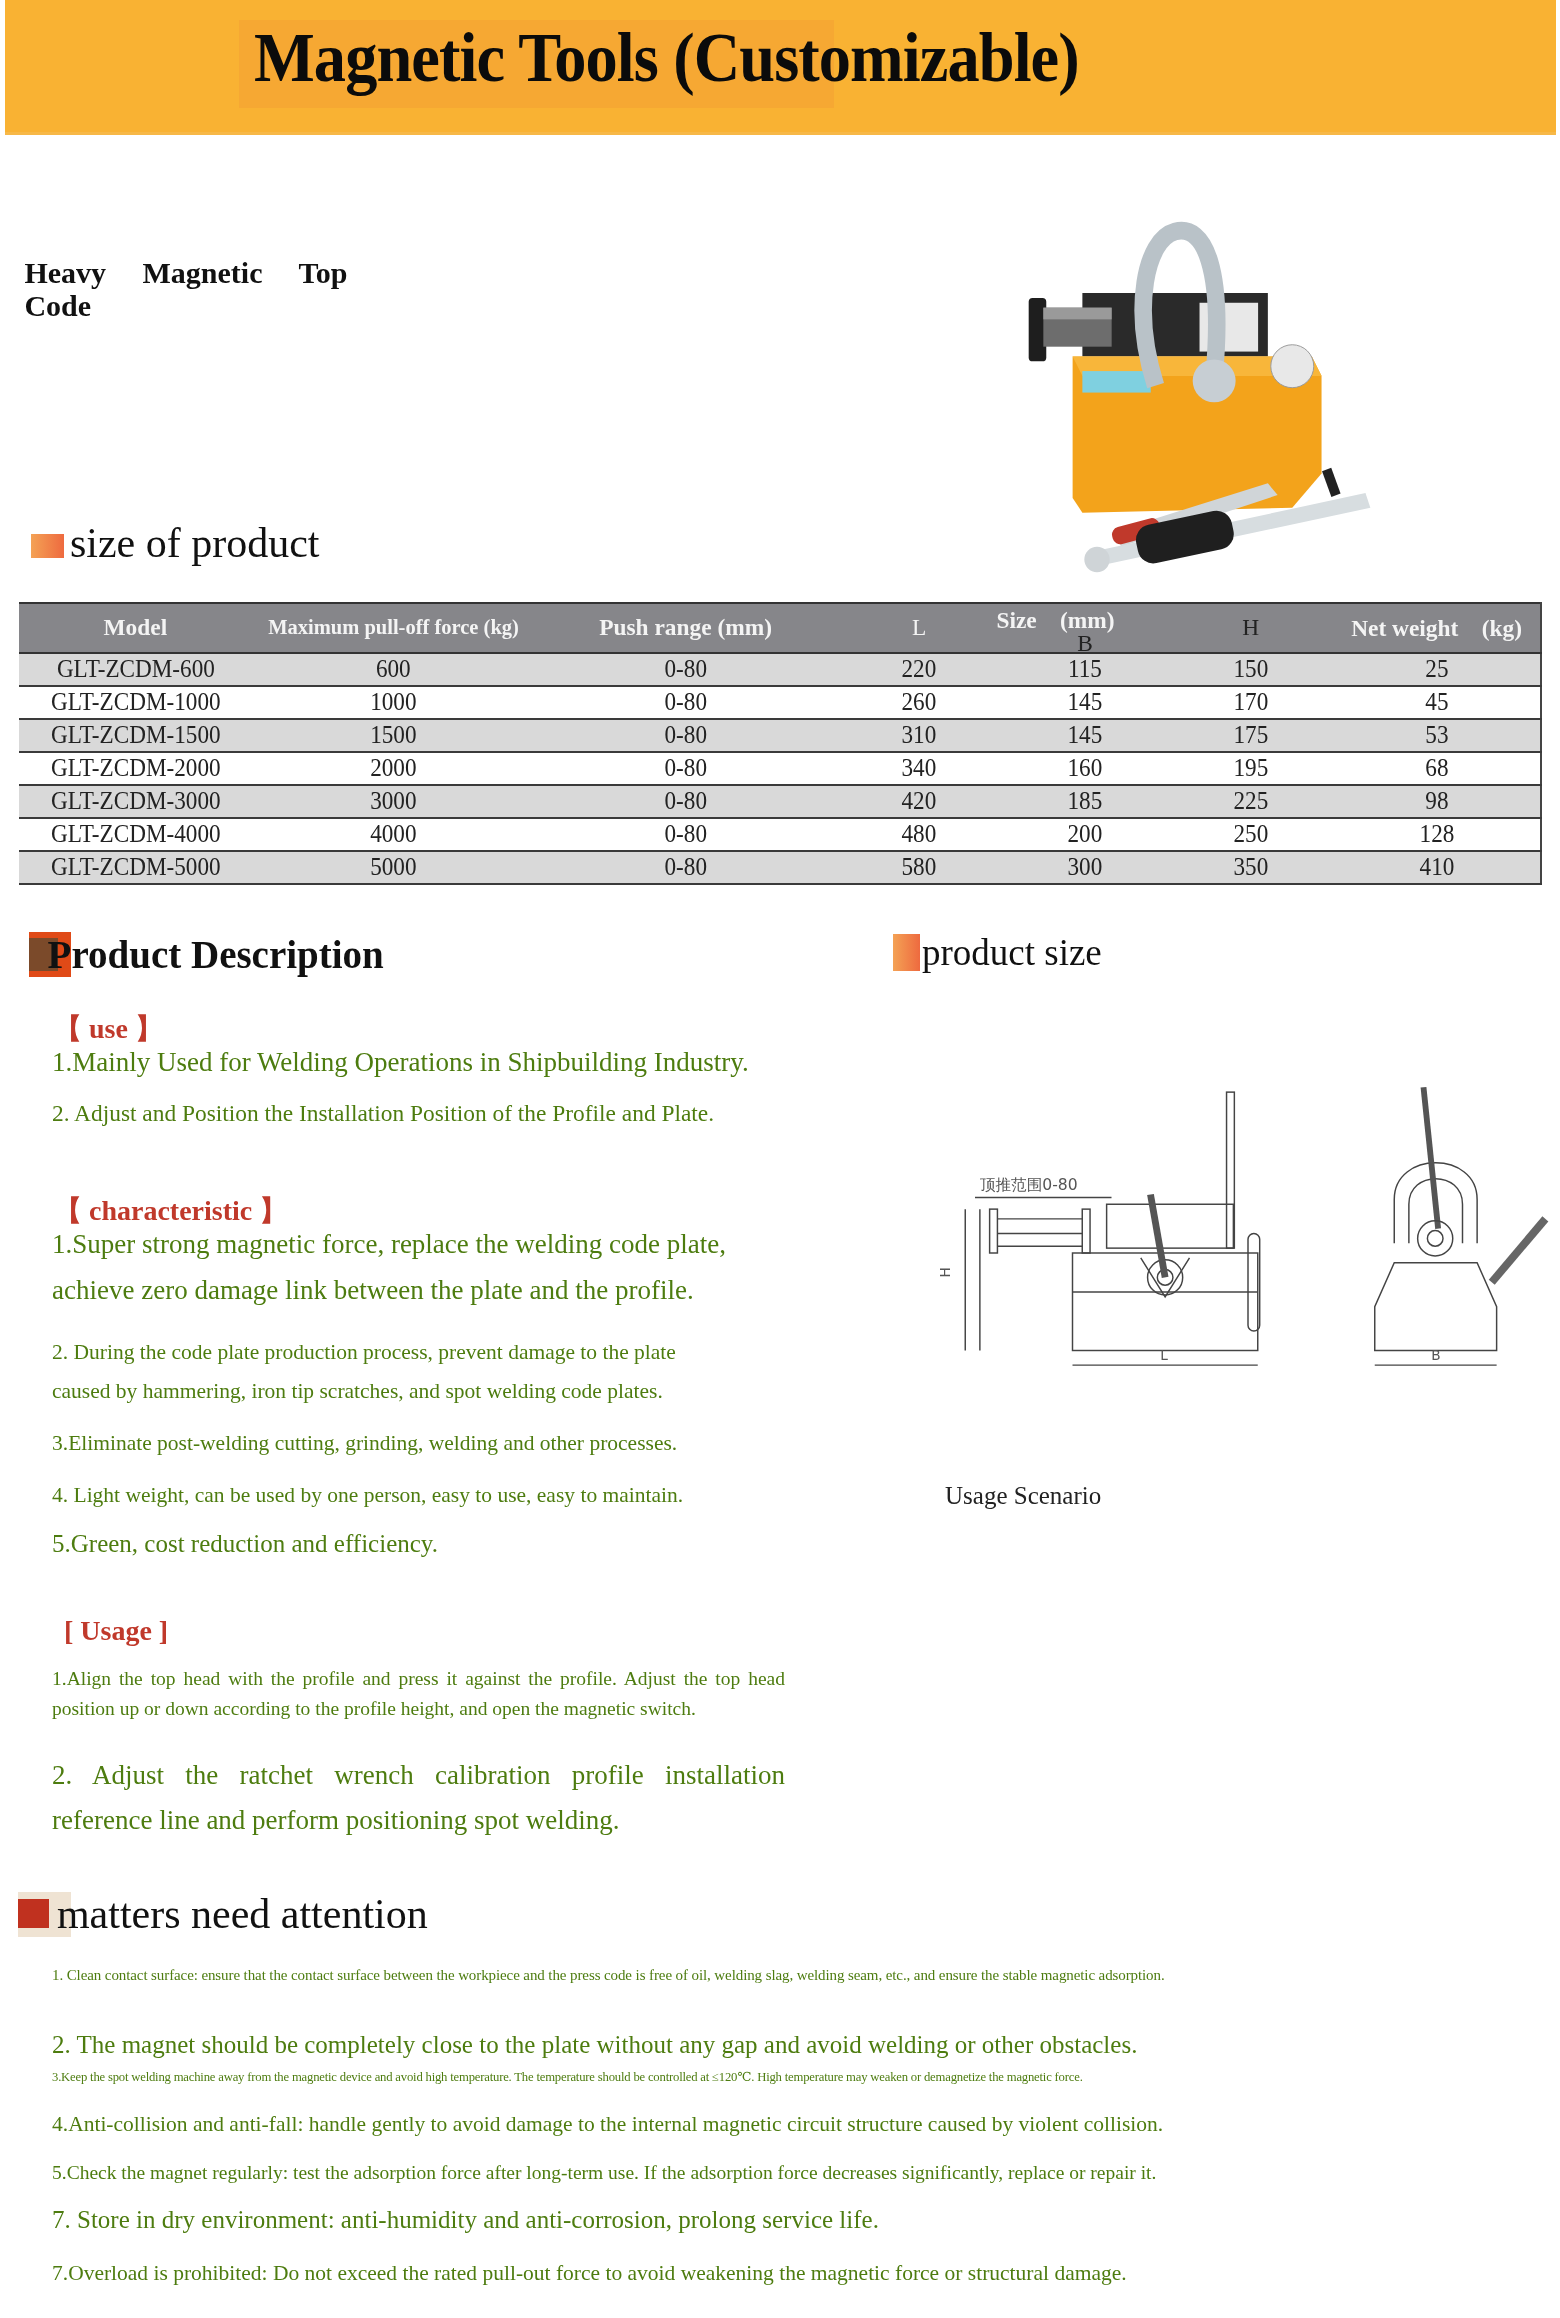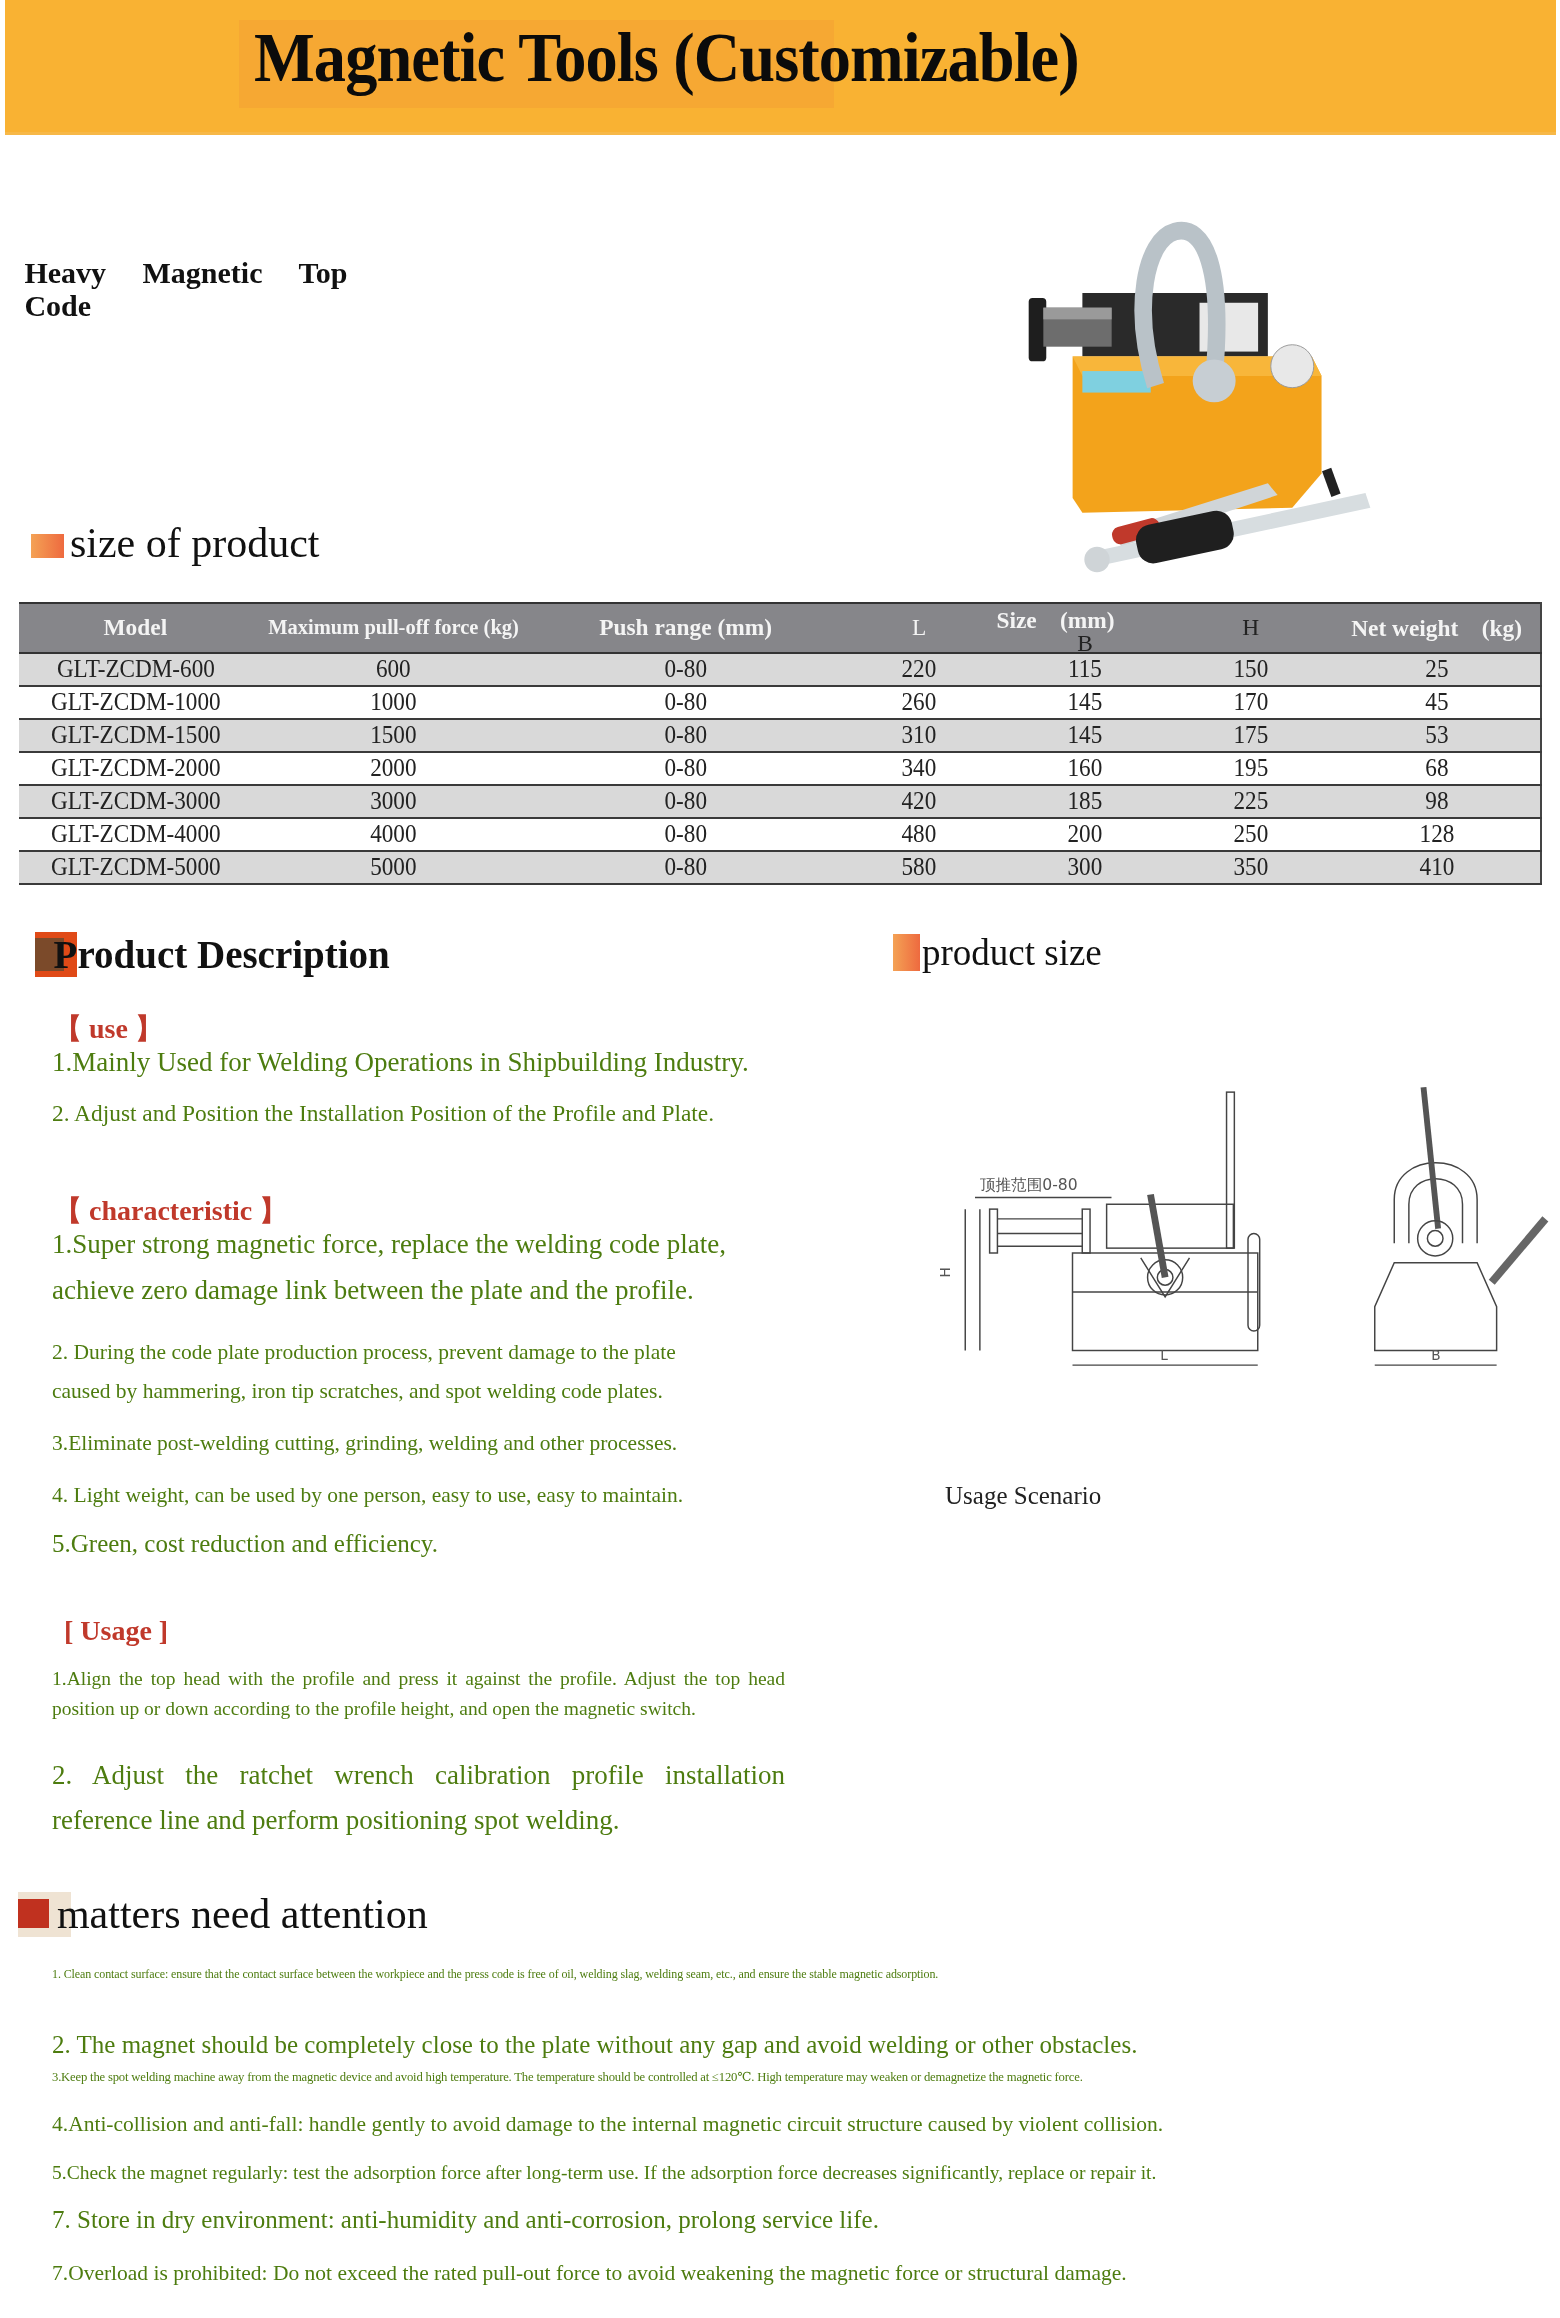--- a/index.html
+++ b/index.html
@@ -23,36 +23,36 @@
   table.spec { position: absolute; left: 18.5px; top: 602px; width: 1523px; border-collapse: collapse; font-family: "Liberation Serif", serif; }
   table.spec thead tr { background: #86868a; height: 41px; }
   table.spec th { color: #f4f4f4; font-weight: bold; font-size: 23.4px; text-align: center; position: relative; border-bottom: 2.9px solid #333; }
   table.spec th.small { font-size: 20.5px; }
   table.spec th .sub { color: #222; font-weight: normal; font-size: 23.4px; }
   table.spec td { font-size: 24.4px; text-align: center; color: #222; height: 33px; border-bottom: 2px solid #3a3a3a; font-family: "Liberation Serif", serif; transform: scaleX(0.95); }
   table.spec tbody tr:nth-child(odd) { background: #d9d9d9; }
   table.spec tbody tr:nth-child(even) { background: #ffffff; }
   table.spec { border-right: 2.9px solid #444; border-top: 2px solid #333; }
 
-  .h-desc { left: 35px; top: 932px; font-size: 39px; font-weight: bold; }
+  .h-desc { left: 29px; top: 932px; font-size: 39px; font-weight: bold; }
   .h-desc .sq { width: 42px; height: 45px; background: #e04a17; position: relative; margin-right: -23.4px; }
   .h-desc .sq::after { content: ""; position: absolute; left: 0; top: 5.9px; width: 29px; height: 33px; background: #7b4a2a; }
   .h-desc .t { position: relative; z-index: 1; }
 
   .h-psize { left: 893px; top: 931px; font-size: 37px; }
   .h-psize .sq { width: 27px; height: 37px; background: linear-gradient(90deg, #f4a255, #ee6a3f); margin-right: 2px; }
 
   .sub-h { position: absolute; color: #c0392b; font-weight: bold; font-size: 28px; white-space: nowrap; }
   .body-t { position: absolute; white-space: nowrap; color: #4d7c0f; }
   .fs26 { font-size: 25px; }
   .fs24 { font-size: 23.4px; }
   .fs22 { font-size: 21.5px; }
   .fs28 { font-size: 27px; }
   .fs20 { font-size: 19.5px; }
-  .fs14 { font-size: 12px; }
+  .fs14 { font-size: 15px; }
   .fs13 { font-size: 12.7px; }
   .wrap { white-space: normal; }
 
   .drawing { position: absolute; left: 936px; top: 1014px; width: 624px; height: 361px; }
   .caption { position: absolute; left: 945px; top: 1482px; font-size: 25px; color: #222; }
 
   .h-attn { left: 17.6px; top: 1890px; font-size: 42px; }
   .h-attn .sqbg { width: 53px; height: 45px; background: #efe3d3; position: relative; margin-right: -13.7px; }
   .h-attn .sqbg::before { content: ""; position: absolute; left: 0; top: 7.8px; width: 31px; height: 29px; background: #c0311f; }
   .h-attn .t { position: relative; z-index: 1; }

